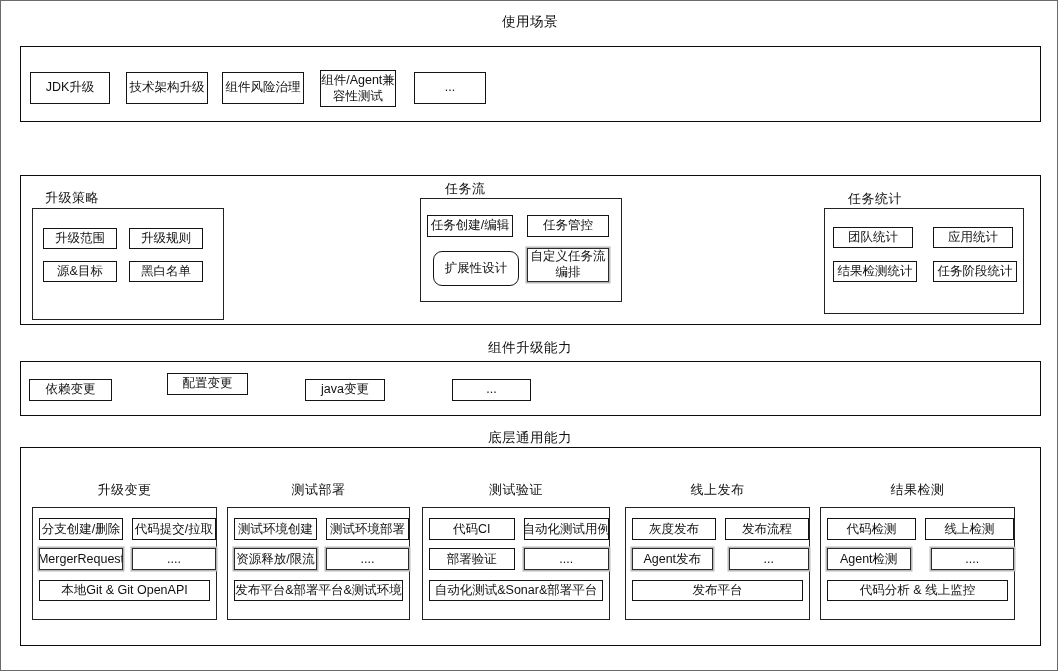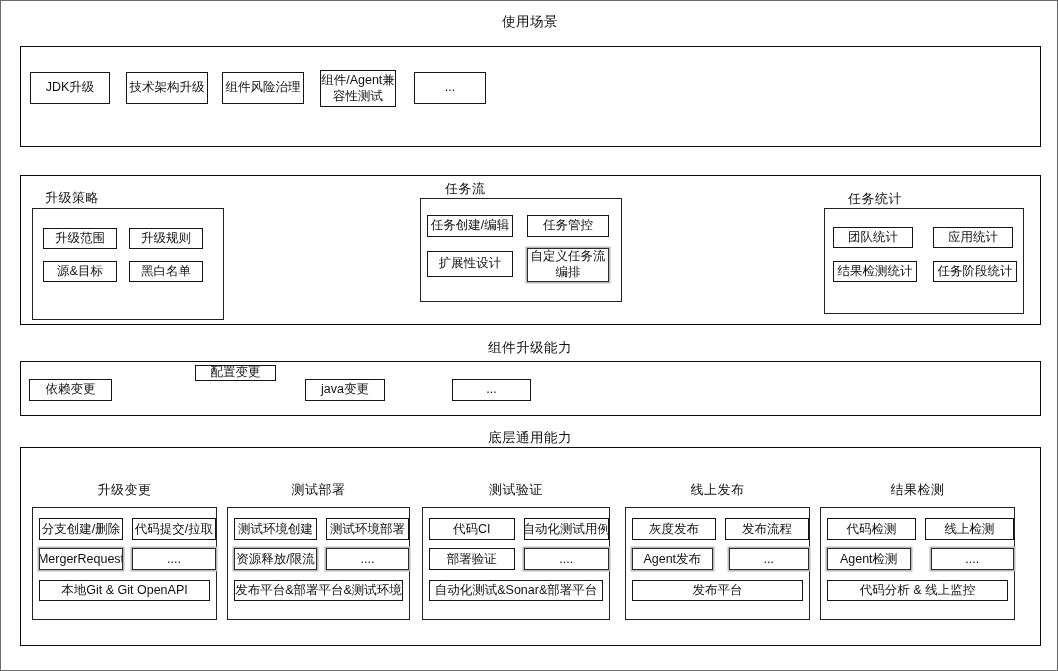--- a/index.html
+++ b/index.html
@@ -37,21 +37,21 @@
     box-sizing:border-box;display:flex;align-items:center;justify-content:center;
     font-size:12.5px;color:#111;overflow:hidden;white-space:nowrap;background:#fff;
   }
 </style>
 </head>
 <body>
 
 <div class="canvas">
 
   <div class="sec-title" style="top:12px;">使用场景</div>
-  <div class="sbox" style="left:19px;top:45px;width:1021px;height:101px;">
+  <div class="sbox" style="left:19px;top:45px;width:1021px;height:76px;">
     <div class="b" style="left:9px;top:25px;width:80px;height:32px;">JDK升级</div>
     <div class="b" style="left:105px;top:25px;width:82px;height:32px;">技术架构升级</div>
     <div class="b" style="left:201px;top:25px;width:82px;height:32px;">组件风险治理</div>
     <div class="b wrap" style="left:299px;top:23px;width:76px;height:37px;">组件/Agent兼容性测试</div>
     <div class="b" style="left:393px;top:25px;width:72px;height:32px;">...</div>
   </div>
 
   <div class="sbox" style="left:19px;top:174px;width:1021px;height:150px;">
 
     <div class="glabel" style="left:24px;top:13px;">升级策略</div>
@@ -59,37 +59,37 @@
       <div class="b" style="left:10px;top:19px;width:74px;height:21px;">升级范围</div>
       <div class="b" style="left:96px;top:19px;width:74px;height:21px;">升级规则</div>
       <div class="b" style="left:10px;top:52px;width:74px;height:21px;">源&amp;目标</div>
       <div class="b" style="left:96px;top:52px;width:74px;height:21px;">黑白名单</div>
     </div>
 
     <div class="glabel" style="left:424px;top:4px;">任务流</div>
     <div class="gbox" style="left:399px;top:22px;width:202px;height:104px;">
       <div class="b" style="left:6px;top:16px;width:86px;height:22px;">任务创建/编辑</div>
       <div class="b" style="left:106px;top:16px;width:82px;height:22px;">任务管控</div>
-      <div class="b" style="left:6px;top:52px;width:86px;height:26px;">扩展性设计</div>
+      <div class="b" style="left:12px;top:52px;width:86px;height:35px;border-radius:9px;">扩展性设计</div>
       <div class="b wrap alt" style="left:106px;top:49px;width:82px;height:34px;">自定义任务流编排</div>
     </div>
 
     <div class="glabel" style="left:827px;top:14px;">任务统计</div>
     <div class="gbox" style="left:803px;top:32px;width:200px;height:106px;">
       <div class="b" style="left:8px;top:18px;width:80px;height:21px;">团队统计</div>
       <div class="b" style="left:108px;top:18px;width:80px;height:21px;">应用统计</div>
       <div class="b" style="left:8px;top:52px;width:84px;height:21px;">结果检测统计</div>
       <div class="b" style="left:108px;top:52px;width:84px;height:21px;">任务阶段统计</div>
     </div>
   </div>
 
   <div class="sec-title" style="top:338px;">组件升级能力</div>
   <div class="sbox" style="left:19px;top:360px;width:1021px;height:55px;">
     <div class="b" style="left:8px;top:17px;width:83px;height:22px;">依赖变更</div>
-    <div class="b" style="left:146px;top:3px;width:81px;height:16px;margin-left:28px;">配置变更</div>
+    <div class="b" style="left:146px;top:11px;width:81px;height:22px;">配置变更</div>
     <div class="b" style="left:284px;top:17px;width:80px;height:22px;">java变更</div>
     <div class="b" style="left:431px;top:17px;width:79px;height:22px;">...</div>
   </div>
 
   <div class="sec-title" style="top:428px;">底层通用能力</div>
   <div class="sbox" style="left:19px;top:446px;width:1021px;height:199px;">
 
     <div class="glabel center" style="left:11px;top:33px;width:185px;">升级变更</div>
     <div class="gbox" style="left:11px;top:59px;width:185px;height:113px;">
       <div class="brow" style="top:10px;">

